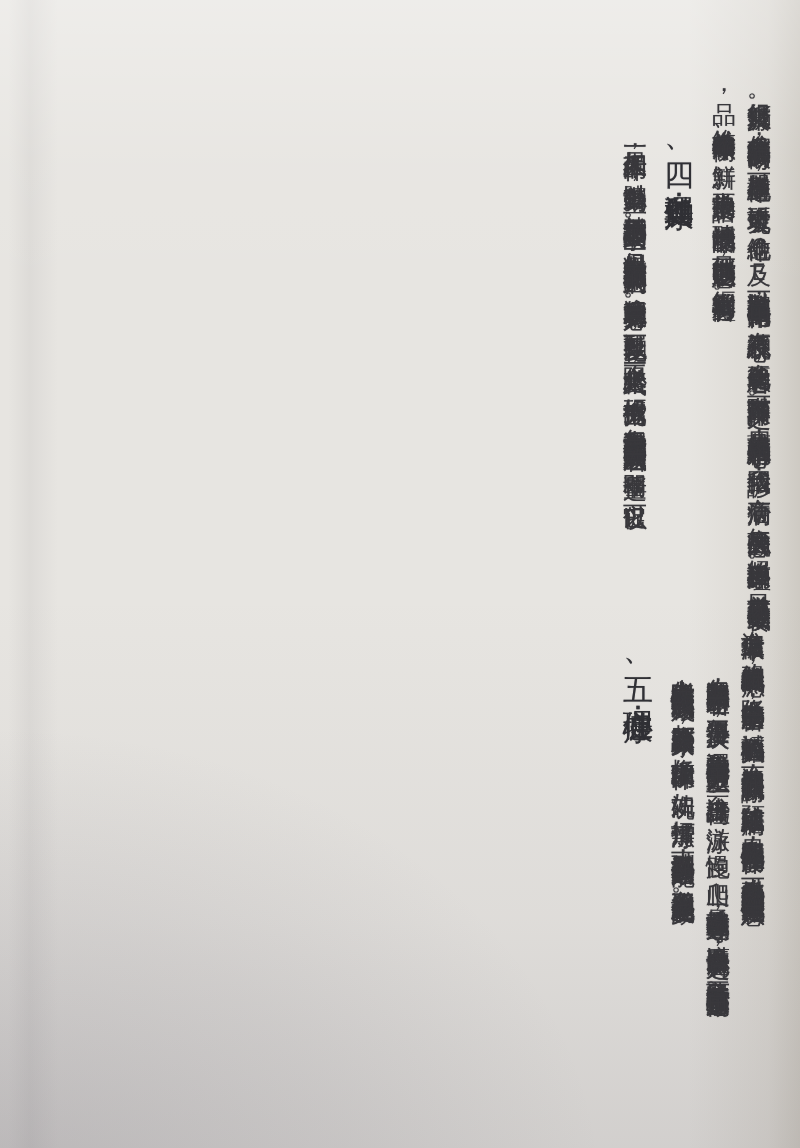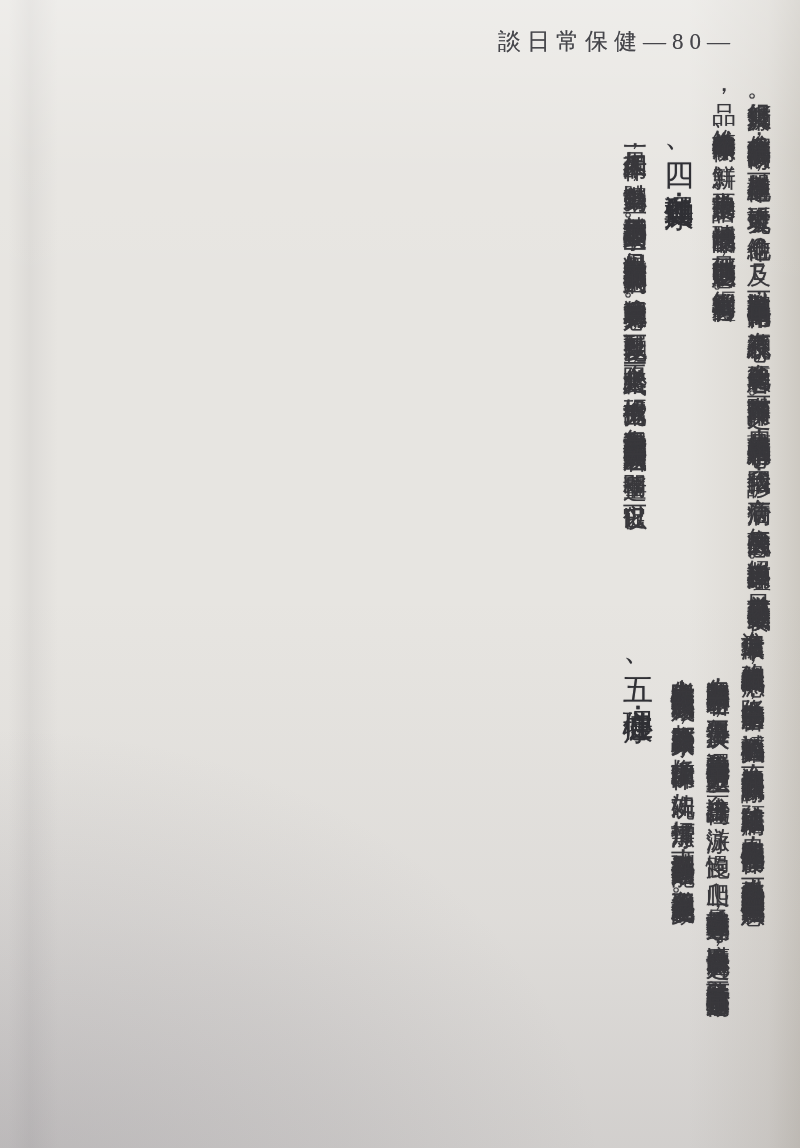--- a/index.html
+++ b/index.html
@@ -66,21 +66,20 @@
     text-shadow: 0 0 0.7px rgba(48,48,53,0.6);
   }
   .heading-exercise { text-indent: 56px; }
   .heading-mental   { text-indent: 42px; }
 </style>
 </head>
 <body>
 
 <div class="page">
 
-  <div class="page-header">談日常保健—80—</div>
 
   <div class="text-block top-block">
     <p>很好鈣質來源。偏食或食品無法求得平衡的時候，可加服多種維他命，近來研究發現，維他命Ｃ及Ｅ可以對抗細胞衰老過程中的氧化作用，有神經系統及心、血管硬化的患者，可在醫師許可下採用之。用藥品或藥膳補身者應特別小心，我國俗諺：有病治病，無病強身的觀念，絕對違反科學的原理。目前世上尚無長生不老的藥物或食品，維持生命的健康專賴平衡、新鮮、常常更換的食譜。醃燻浸漬的食品，只能偶而嚐之以助食慾，經常食用則有害身體。</p>
     <h2 class="section-heading heading-exercise">四、運動與健康：</h2>
     <p class="indent">如果一個人的工作，以體力勞動爲主，就無所謂再增加運動的要求。但是對一些坐辦公室或以腦力工作爲主的人們，適度的運動就大有必要。運動可以多元化，不必限定某一格式，根據研究指出，每次運動量如能達到個人最高運動量的六成左右，即稱適量。它可以促</p>
   </div>
 
   <div class="text-block bottom-block">
     <p>進全身血液循環，改善組織細胞的氧氣供應，降低血液中的脂肪含量，減輕心臟的負擔，進而加速身體各器官的新陳代謝，預防或延緩糖尿病、中風和血管硬化等慢性病的發作，也可改善中老年人的腰背疼痛和關節機能病變等退化性疾患。</p>
     <p class="indent">每次運動的時間至少半個小時左右，每週不得少於三次，運動後心跳最少高出平時的百分之十五以上，至少許出汗爲佳。游泳、慢跑、爬山、柔軟操及各種球類運動等，應以適合自己體能者爲之，必要時可請敎專家後再選擇運動項目。</p>

